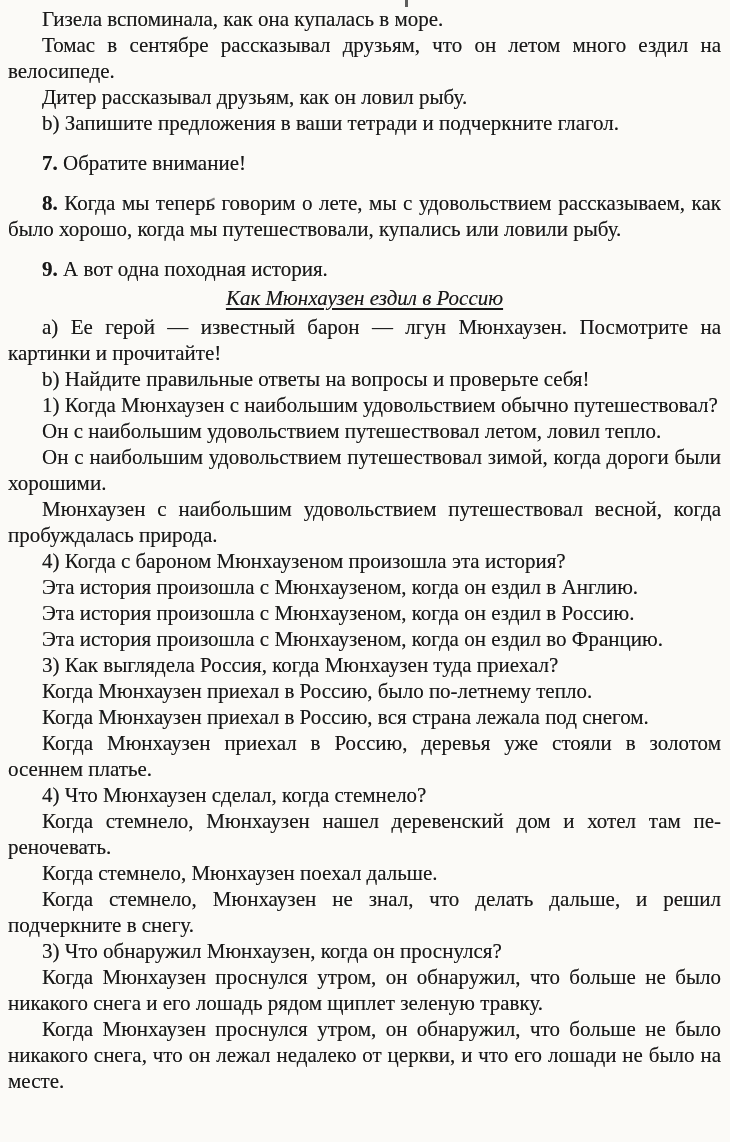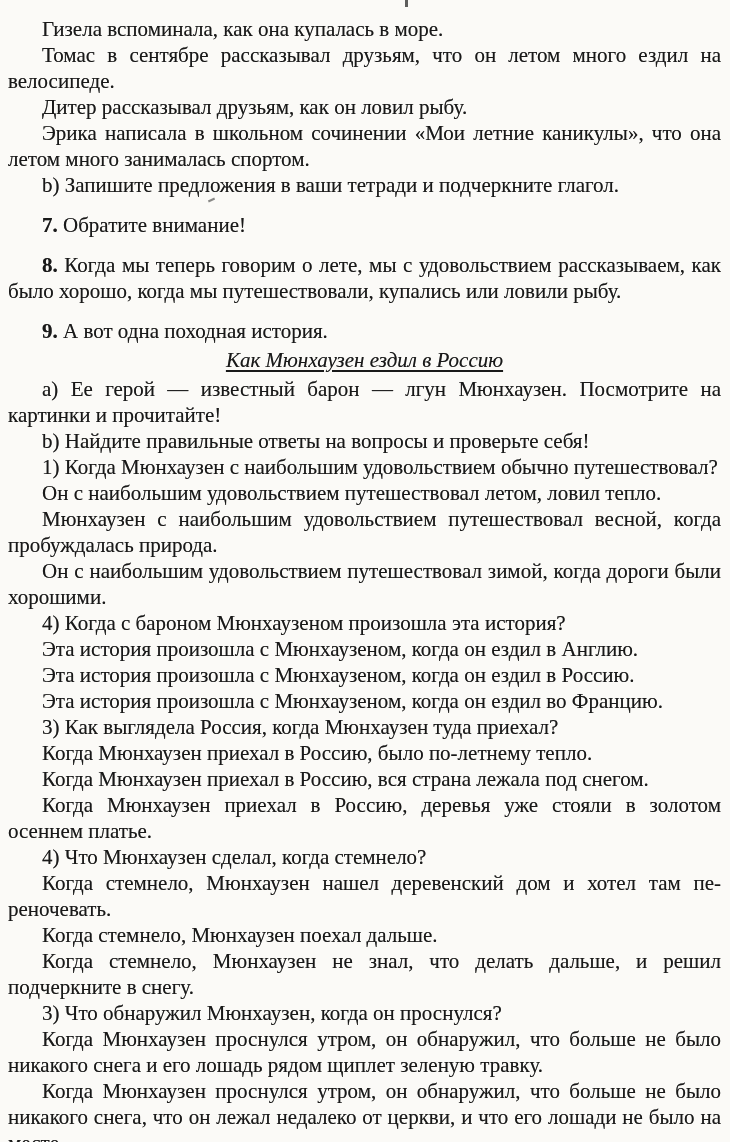--- a/index.html
+++ b/index.html
@@ -9,21 +9,21 @@
     font-family: "Liberation Serif", "DejaVu Serif", serif;
   }
   .page {
     position: relative;
     width: 730px;
     height: 1142px;
     margin: 0;
     background: #fbfaf7;
     color: #191919;
     box-sizing: border-box;
-    padding: 16px 9px 0 8px;
+    padding: 6px 9px 0 8px;
     overflow: hidden;
     font-size: 21px;
     line-height: 26px;
     text-shadow: 0 0 0.5px rgba(40,40,40,0.55);
   }
   .para {
     margin: 0;
     text-align: justify;
     text-indent: 34px;
     hyphens: manual;
@@ -60,32 +60,31 @@
 </head>
 <body>
 
 <div class="page">
   <div class="scan-artifact artifact-top"></div>
   <div class="scan-artifact artifact-mid"></div>
   <div id="content">
       <p class="para">Гизела вспоминала, как она купалась в море.</p>
       <p class="para">Томас в сентябре рассказывал друзьям, что он летом много ездил на велосипеде.</p>
       <p class="para">Дитер рассказывал друзьям, как он ловил рыбу.</p>
-      <p class="para">Эрика написала в школьном сочинении «Мои летние каникулы», что она летом много занималась спортом.</p>
       <p class="para">b) Запишите предложения в ваши тетради и подчеркните глагол.</p>
       <p class="para gap"><b class="num">7.</b> <span>Обратите внимание!</span></p>
       <p class="para gap"><b class="num">8.</b> <span>Когда мы теперь говорим о лете, мы с удовольствием рассказыва­ем, как было хорошо, когда мы путешествовали, купались или ловили рыбу.</span></p>
       <p class="para gap"><b class="num">9.</b> <span>А вот одна походная история.</span></p>
       <p class="title"><span class="title-text">Как Мюнхаузен ездил в Россию</span></p>
       <p class="para">а) Ее герой — известный барон — лгун Мюнхаузен. Посмотрите на картинки и прочитайте!</p>
       <p class="para">b) Найдите правильные ответы на вопросы и проверьте себя!</p>
       <p class="para">1) Когда Мюнхаузен с наибольшим удовольствием обычно путеше­ствовал?</p>
       <p class="para">Он с наибольшим удовольствием путешествовал летом, ловил тепло.</p>
+      <p class="para">Он с наибольшим удовольствием путешествовал зимой, когда доро­ги были хорошими.</p>
       <p class="para">Мюнхаузен с наибольшим удовольствием путешествовал весной, ко­гда пробуждалась природа.</p>
-      <p class="para">Он с наибольшим удовольствием путешествовал зимой, когда доро­ги были хорошими.</p>
       <p class="para">4) Когда с бароном Мюнхаузеном произошла эта история?</p>
       <p class="para">Эта история произошла с Мюнхаузеном, когда он ездил в Англию.</p>
       <p class="para">Эта история произошла с Мюнхаузеном, когда он ездил в Россию.</p>
       <p class="para">Эта история произошла с Мюнхаузеном, когда он ездил во Францию.</p>
       <p class="para">3) Как выглядела Россия, когда Мюнхаузен туда приехал?</p>
       <p class="para">Когда Мюнхаузен приехал в Россию, было по-летнему тепло.</p>
       <p class="para">Когда Мюнхаузен приехал в Россию, вся страна лежала под снегом.</p>
       <p class="para">Когда Мюнхаузен приехал в Россию, деревья уже стояли в золотом осеннем платье.</p>
       <p class="para">4) Что Мюнхаузен сделал, когда стемнело?</p>
       <p class="para">Когда стемнело, Мюнхаузен нашел деревенский дом и хотел там пе­реночевать.</p>

